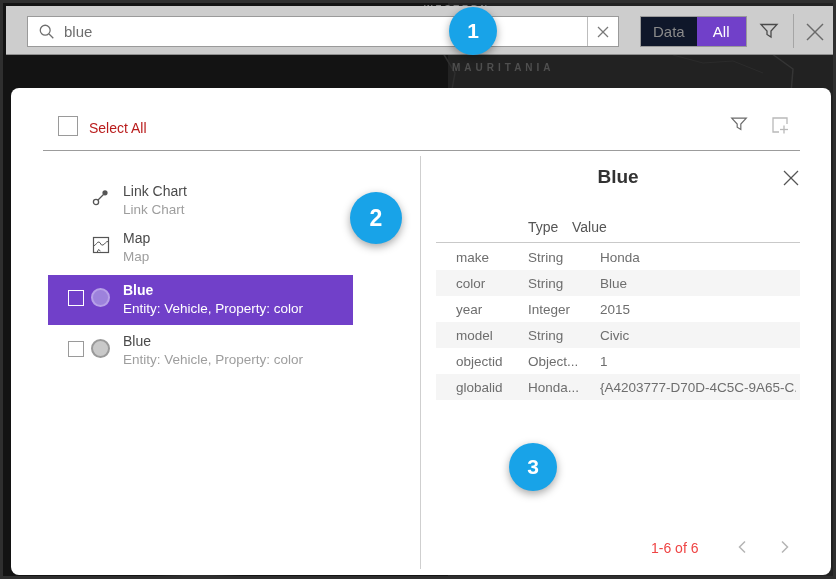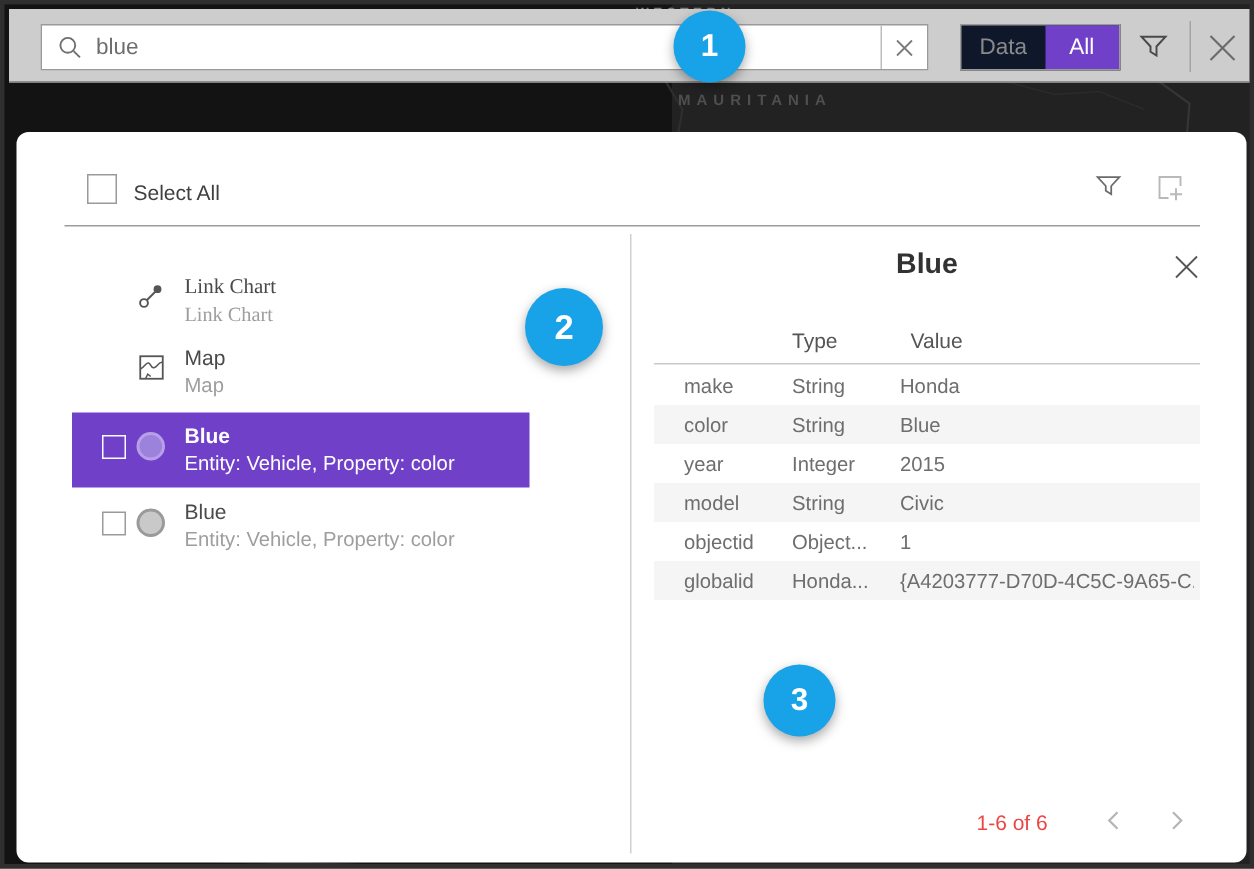--- a/index.html
+++ b/index.html
@@ -35,21 +35,21 @@
   .seg.active { background:#7140c9; color:#fff; }
   .topbar-filter { position:absolute; left:752px; top:14px; width:22px; height:22px; cursor:pointer; }
   .topbar-div { position:absolute; left:787px; top:8px; width:1px; height:34px; background:#a5a5a5; }
   .topbar-close { position:absolute; left:797px; top:14px; width:24px; height:24px; cursor:pointer; }
 
   
   .panel { position:absolute; left:8px; top:85px; width:820px; height:487px; background:#fff;
            border-radius:8px; z-index:5; }
   .checkbox { border:1px solid #9a9a9a; background:transparent; display:inline-block; }
   .selectall-cb { position:absolute; left:47px; top:28px; width:20px; height:20px; cursor:pointer; }
-  .selectall-label { position:absolute; left:78px; top:32px; font-size:14px; color:#404040; }
+  .selectall-label { position:absolute; left:78px; top:32px; font-size:14px; color:#b91c1c; }
   .panel-filter { position:absolute; left:718px; top:26px; width:20px; height:20px; cursor:pointer; }
   .panel-add { position:absolute; left:757px; top:25px; width:24px; height:24px; cursor:pointer; }
   .header-divider { position:absolute; left:32px; top:62px; width:757px; height:1px; background:#9c9c9c; }
 
   
   .list-item { position:absolute; cursor:pointer; }
   .li-icon { position:absolute; width:20px; height:20px; }
   .li-title { font-size:14px; color:#4a4a4a; line-height:17px; }
   .li-sub { font-size:13.5px; color:#9e9e9e; line-height:17px; }
   .sel-row { position:absolute; left:37px; top:187px; width:305px; height:50px;
@@ -68,21 +68,21 @@
   .plain-row .li-title { position:absolute; left:75px; top:5px; }
   .plain-row .li-sub { position:absolute; left:75px; top:23px; }
 
   .v-divider { position:absolute; left:409px; top:68px; width:1px; height:413px; background:#cfcfcf; }
 
   
   .detail-title { position:absolute; left:425px; top:78px; width:364px; text-align:center;
                   font-size:19px; font-weight:bold; color:#323232; }
   .detail-close { position:absolute; left:770px; top:80px; width:20px; height:20px; cursor:pointer; }
   .thead { position:absolute; top:131px; font-size:14px; color:#555; }
-  .thead.h0 { left:445px;margin-top:36px; } .thead.h1 { left:517px; } .thead.h2 { left:596px; }
+  .thead.h0 { left:445px;margin-top:36px; } .thead.h1 { left:517px; } .thead.h2 { left:561px; }
   .thead-divider { position:absolute; left:425px; top:154px; width:364px; height:1px; background:#c9c9c9; }
   .trows { position:absolute; left:425px; top:156px; width:364px; }
   .trow { display:flex; height:26px; align-items:center; background:#fff; }
   .trow.alt { background:#f5f5f5; }
   .tcell { font-size:13.5px; color:#6e6e6e; white-space:nowrap; overflow:hidden; }
   .tcell.c0 { width:72px; margin-left:20px; }
   .tcell.c1 { width:72px; }
   .tcell.c2 { width:196px; }
   .pagination-label { position:absolute; left:640px; top:452px; font-size:14px; color:#ef4444; }
   .page-btn { position:absolute; top:450px; width:18px; height:18px; cursor:pointer; }
@@ -151,21 +151,21 @@
     <svg class="panel-filter" viewBox="0 0 22 22">
       <path d="M3 4.5 h16 l-6 6.5 v6 l-4 -2.5 v-3.5 z" fill="none" stroke="#6a6a6a" stroke-width="1.3"></path>
     </svg>
     <svg class="panel-add" viewBox="0 0 24 24">
       <path d="M19 11 V5 H5 V19 H11" fill="none" stroke="#b9b9b9" stroke-width="1.3"></path>
       <line x1="16" y1="12.5" x2="16" y2="20.5" stroke="#b9b9b9" stroke-width="1.3"></line>
       <line x1="12" y1="16.5" x2="20" y2="16.5" stroke="#b9b9b9" stroke-width="1.3"></line>
     </svg>
     <div class="header-divider"></div>
 
-    <div class="list-item" style="left:37px; top:92px; width:305px; height:44px;font-family:Liberation Serif, serif;">
+    <div class="list-item" style="left:37px; top:92px; width:305px; height:44px;">
       <svg class="li-icon" style="left:43px; top:7px;" viewBox="0 0 20 20">
         <circle cx="5" cy="15" r="2.6" fill="none" stroke="#555" stroke-width="1.3"></circle>
         <line x1="7" y1="13" x2="12.5" y2="7.5" stroke="#555" stroke-width="1.3"></line>
         <circle cx="14" cy="5.8" r="2.6" fill="#555"></circle>
       </svg>
       <div class="li-title" style="position:absolute; left:75px; top:3px;">Link Chart</div>
       <div class="li-sub" style="position:absolute; left:75px; top:21px;">Link Chart</div>
     </div>
 
     <div class="list-item" style="left:37px; top:138px; width:305px; height:44px;">

